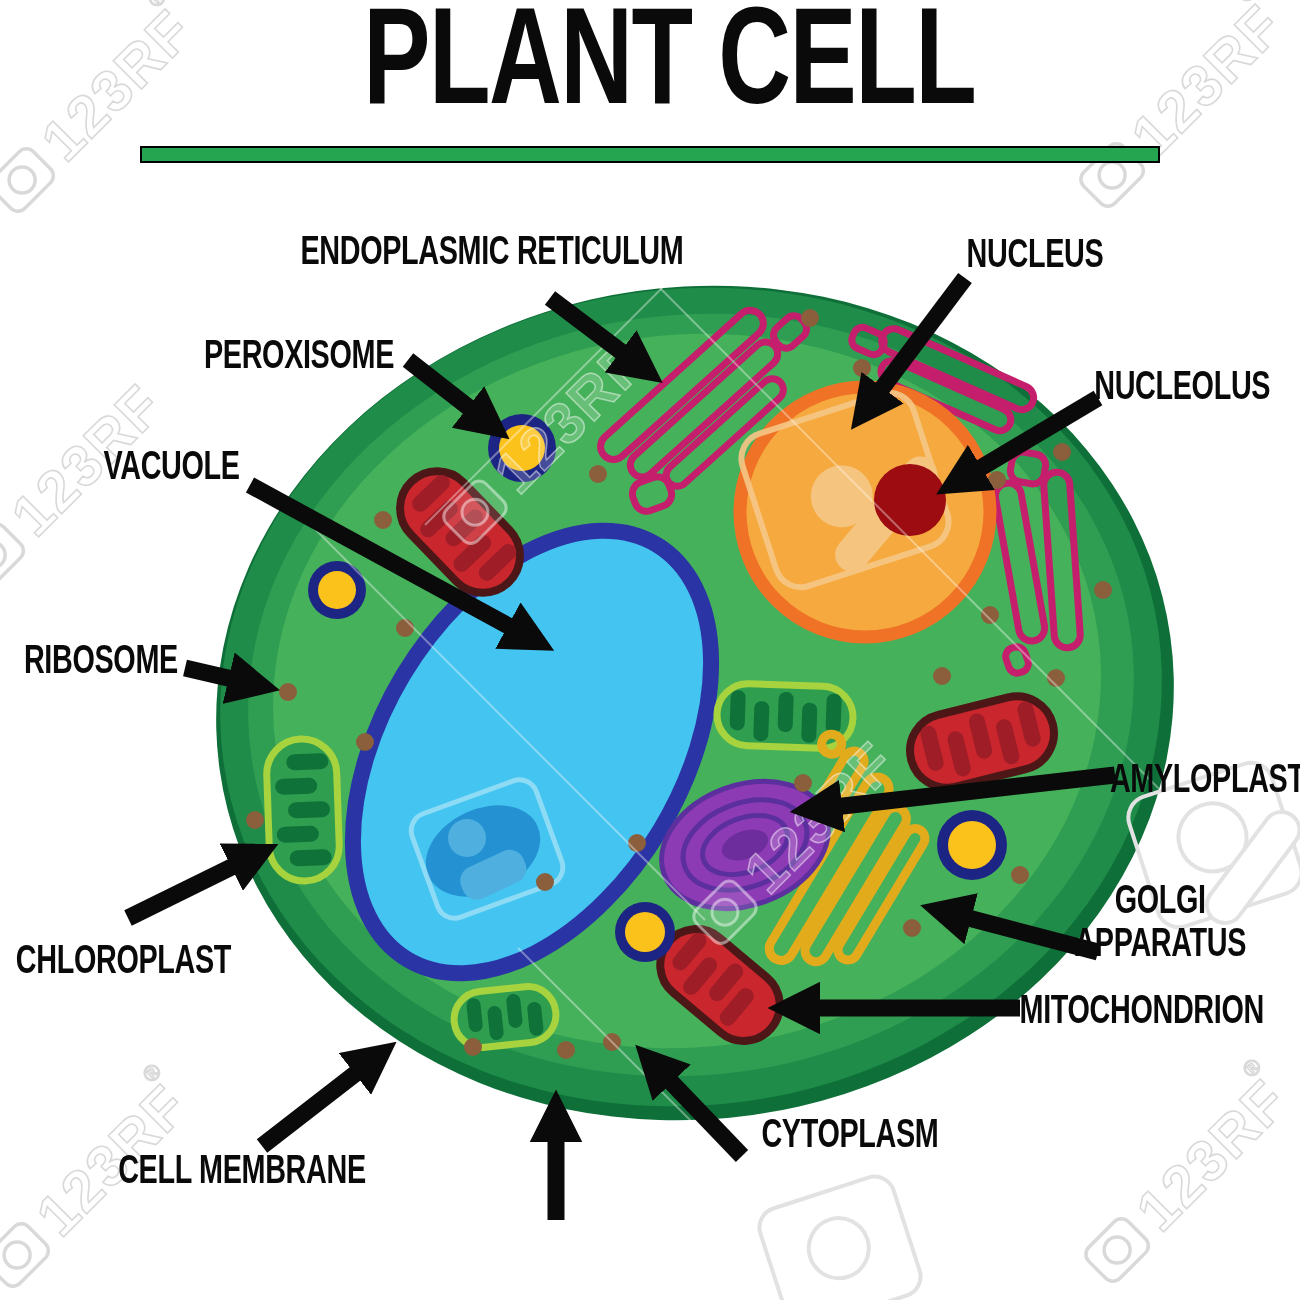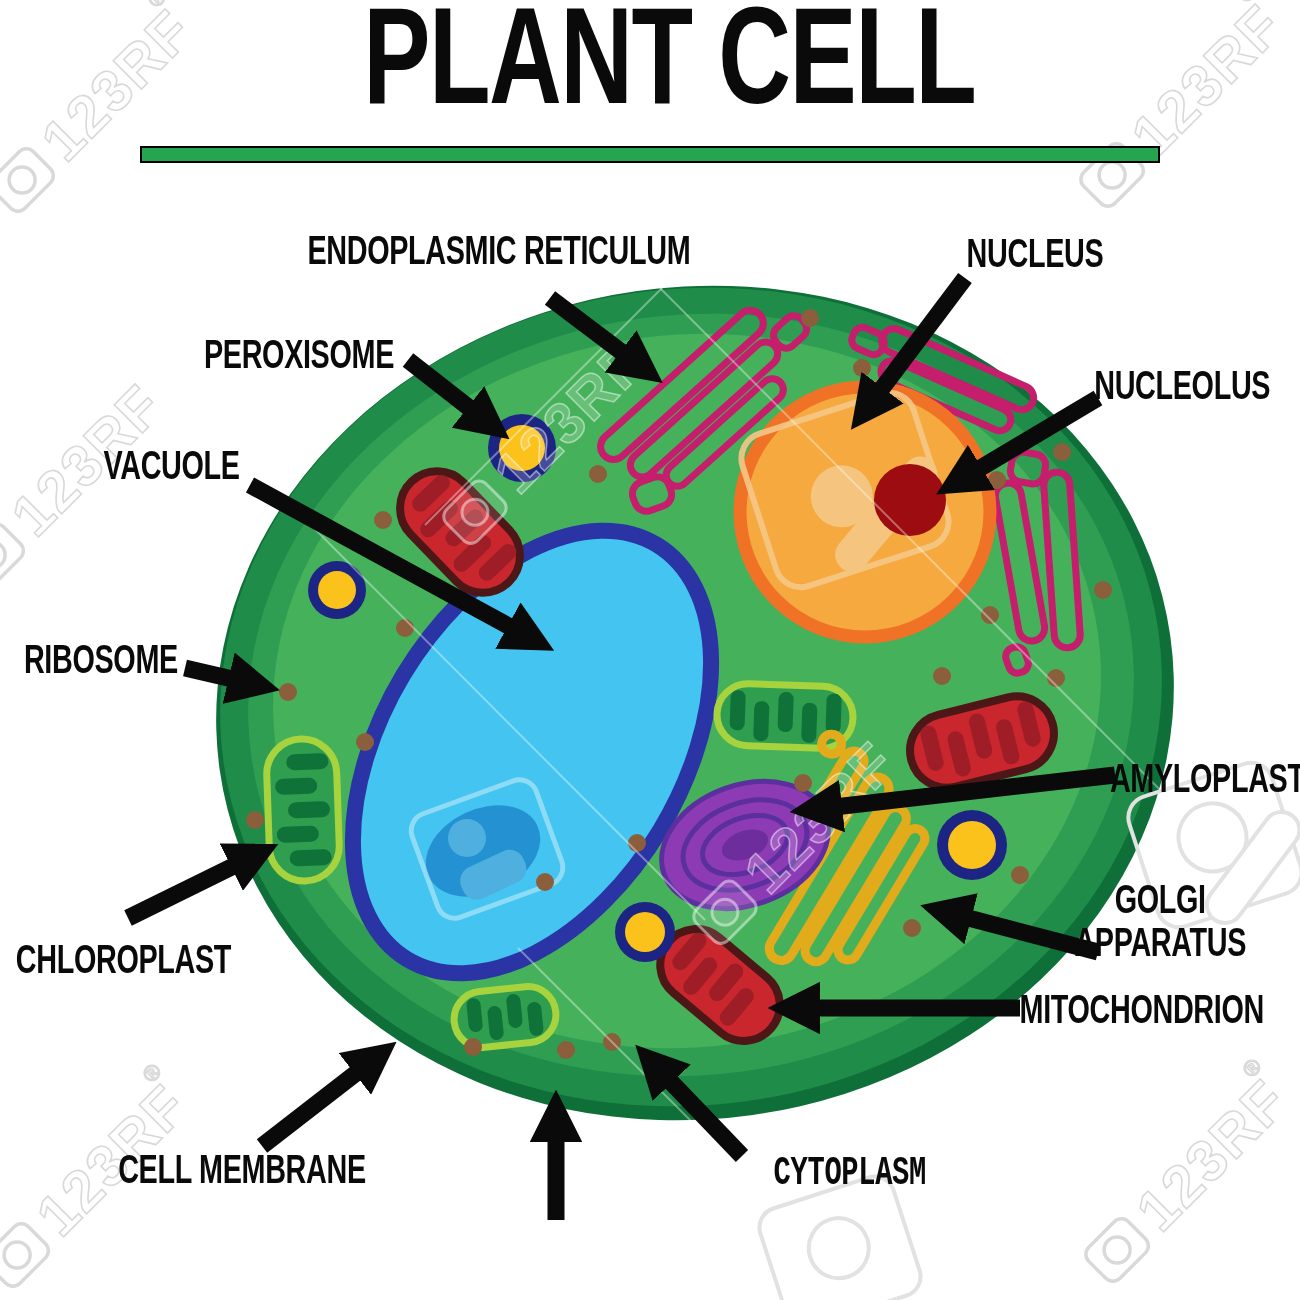--- a/index.html
+++ b/index.html
@@ -318,21 +318,21 @@
     <rect class="wm-gray-frame" x="-70" y="-62" width="140" height="124" rx="20"></rect>
     <circle class="wm-gray-fill" cx="0" cy="-4" r="30"></circle>
   </g>
 </svg>
 
 <div class="title-wrap">
   <span class="t">PLANT CELL</span>
 </div>
 <div class="divider"></div>
 
-<div class="lbl" style="left:233px;top:229px;">
+<div class="lbl" style="left:226px;top:229px;">
   <span class="t">ENDOPLASMIC RETICULUM</span>
 </div>
 <div class="lbl" style="left:785px;top:232px;">
   <span class="t">NUCLEUS</span>
 </div>
 <div class="lbl" style="left:49px;top:333px;">
   <span class="t">PEROXISOME</span>
 </div>
 <div class="lbl" style="left:932px;top:364px;">
   <span class="t">NUCLEOLUS</span>
@@ -342,21 +342,21 @@
 </div>
 <div class="lbl" style="left:-149px;top:638px;">
   <span class="t">RIBOSOME</span>
 </div>
 <div class="lbl" style="left:-127px;top:938px;">
   <span class="t">CHLOROPLAST</span>
 </div>
 <div class="lbl" style="left:-8px;top:1148px;">
   <span class="t">CELL MEMBRANE</span>
 </div>
-<div class="lbl" style="left:600px;top:1152px;font-family:Liberation Mono, monospace;">
+<div class="lbl" style="left:600px;top:1112px;">
   <span class="t">CYTOPLASM</span>
 </div>
 <div class="lbl" style="left:892px;top:988px;">
   <span class="t">MITOCHONDRION</span>
 </div>
 <div class="lbl" style="left:910px;top:878px;">
   <div><span class="t">GOLGI</span></div>
   <div><span class="t">APPARATUS</span></div>
 </div>
 <div class="lbl" style="left:957px;top:757px;">

